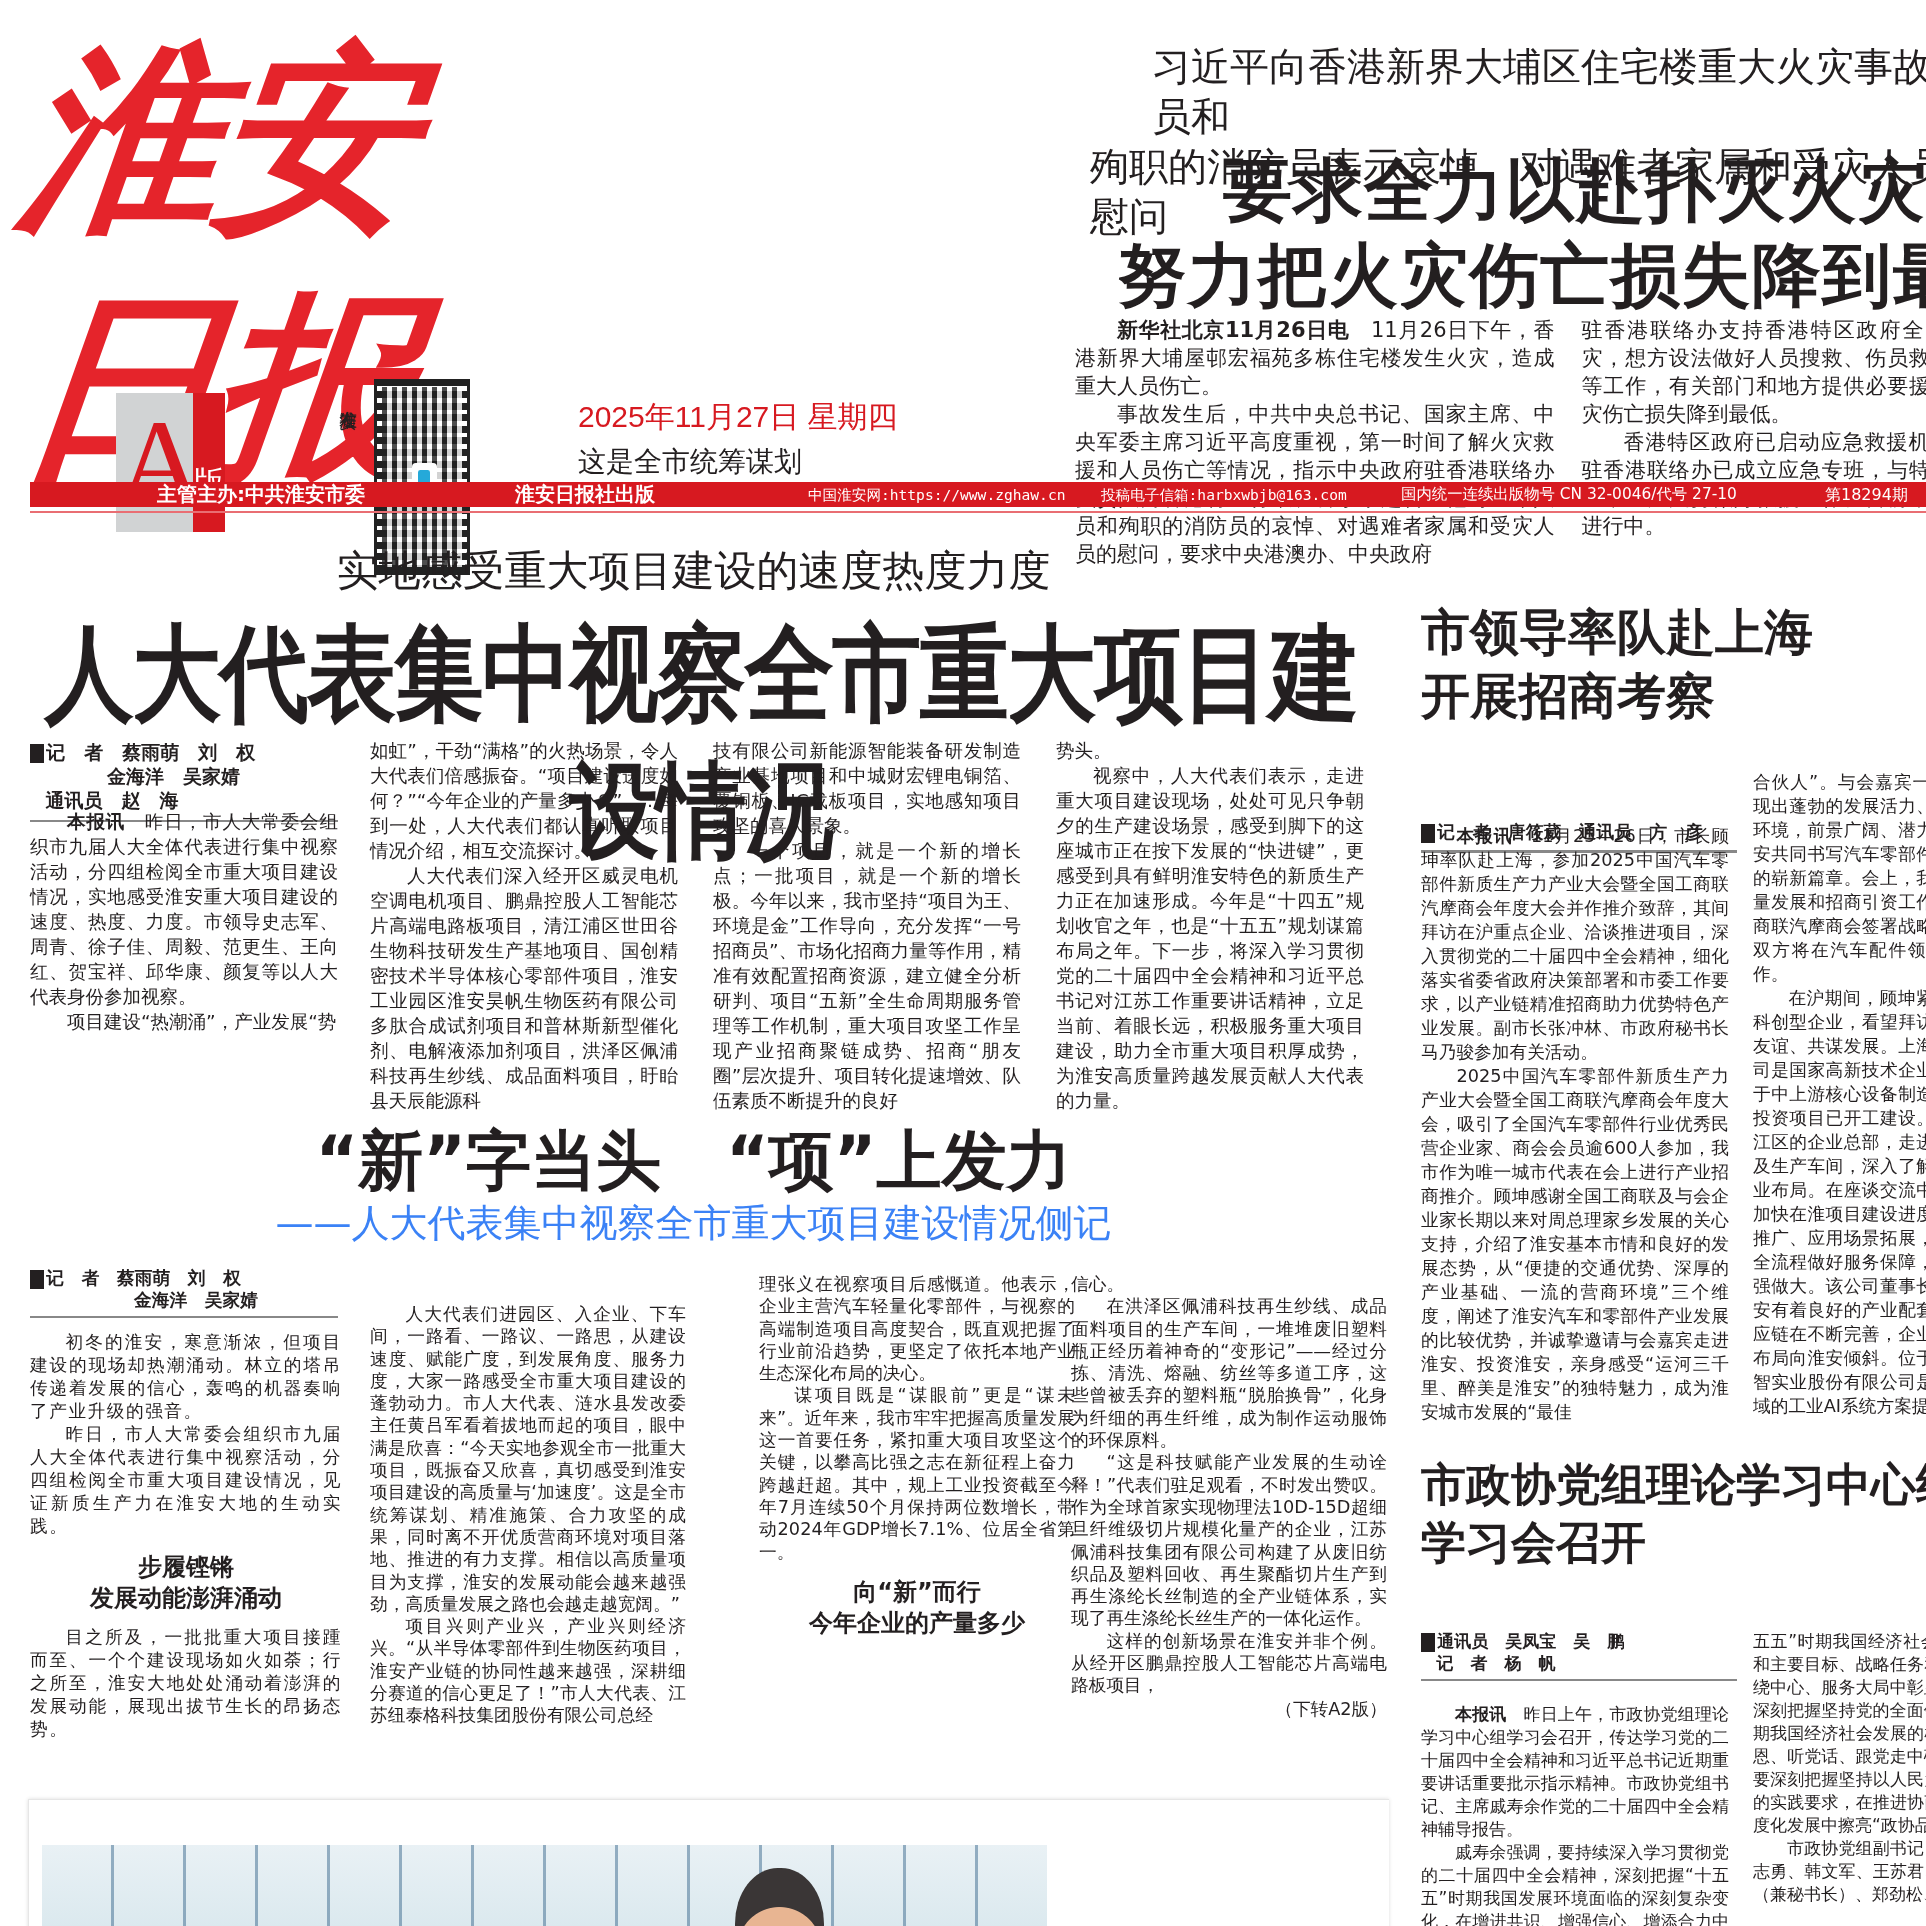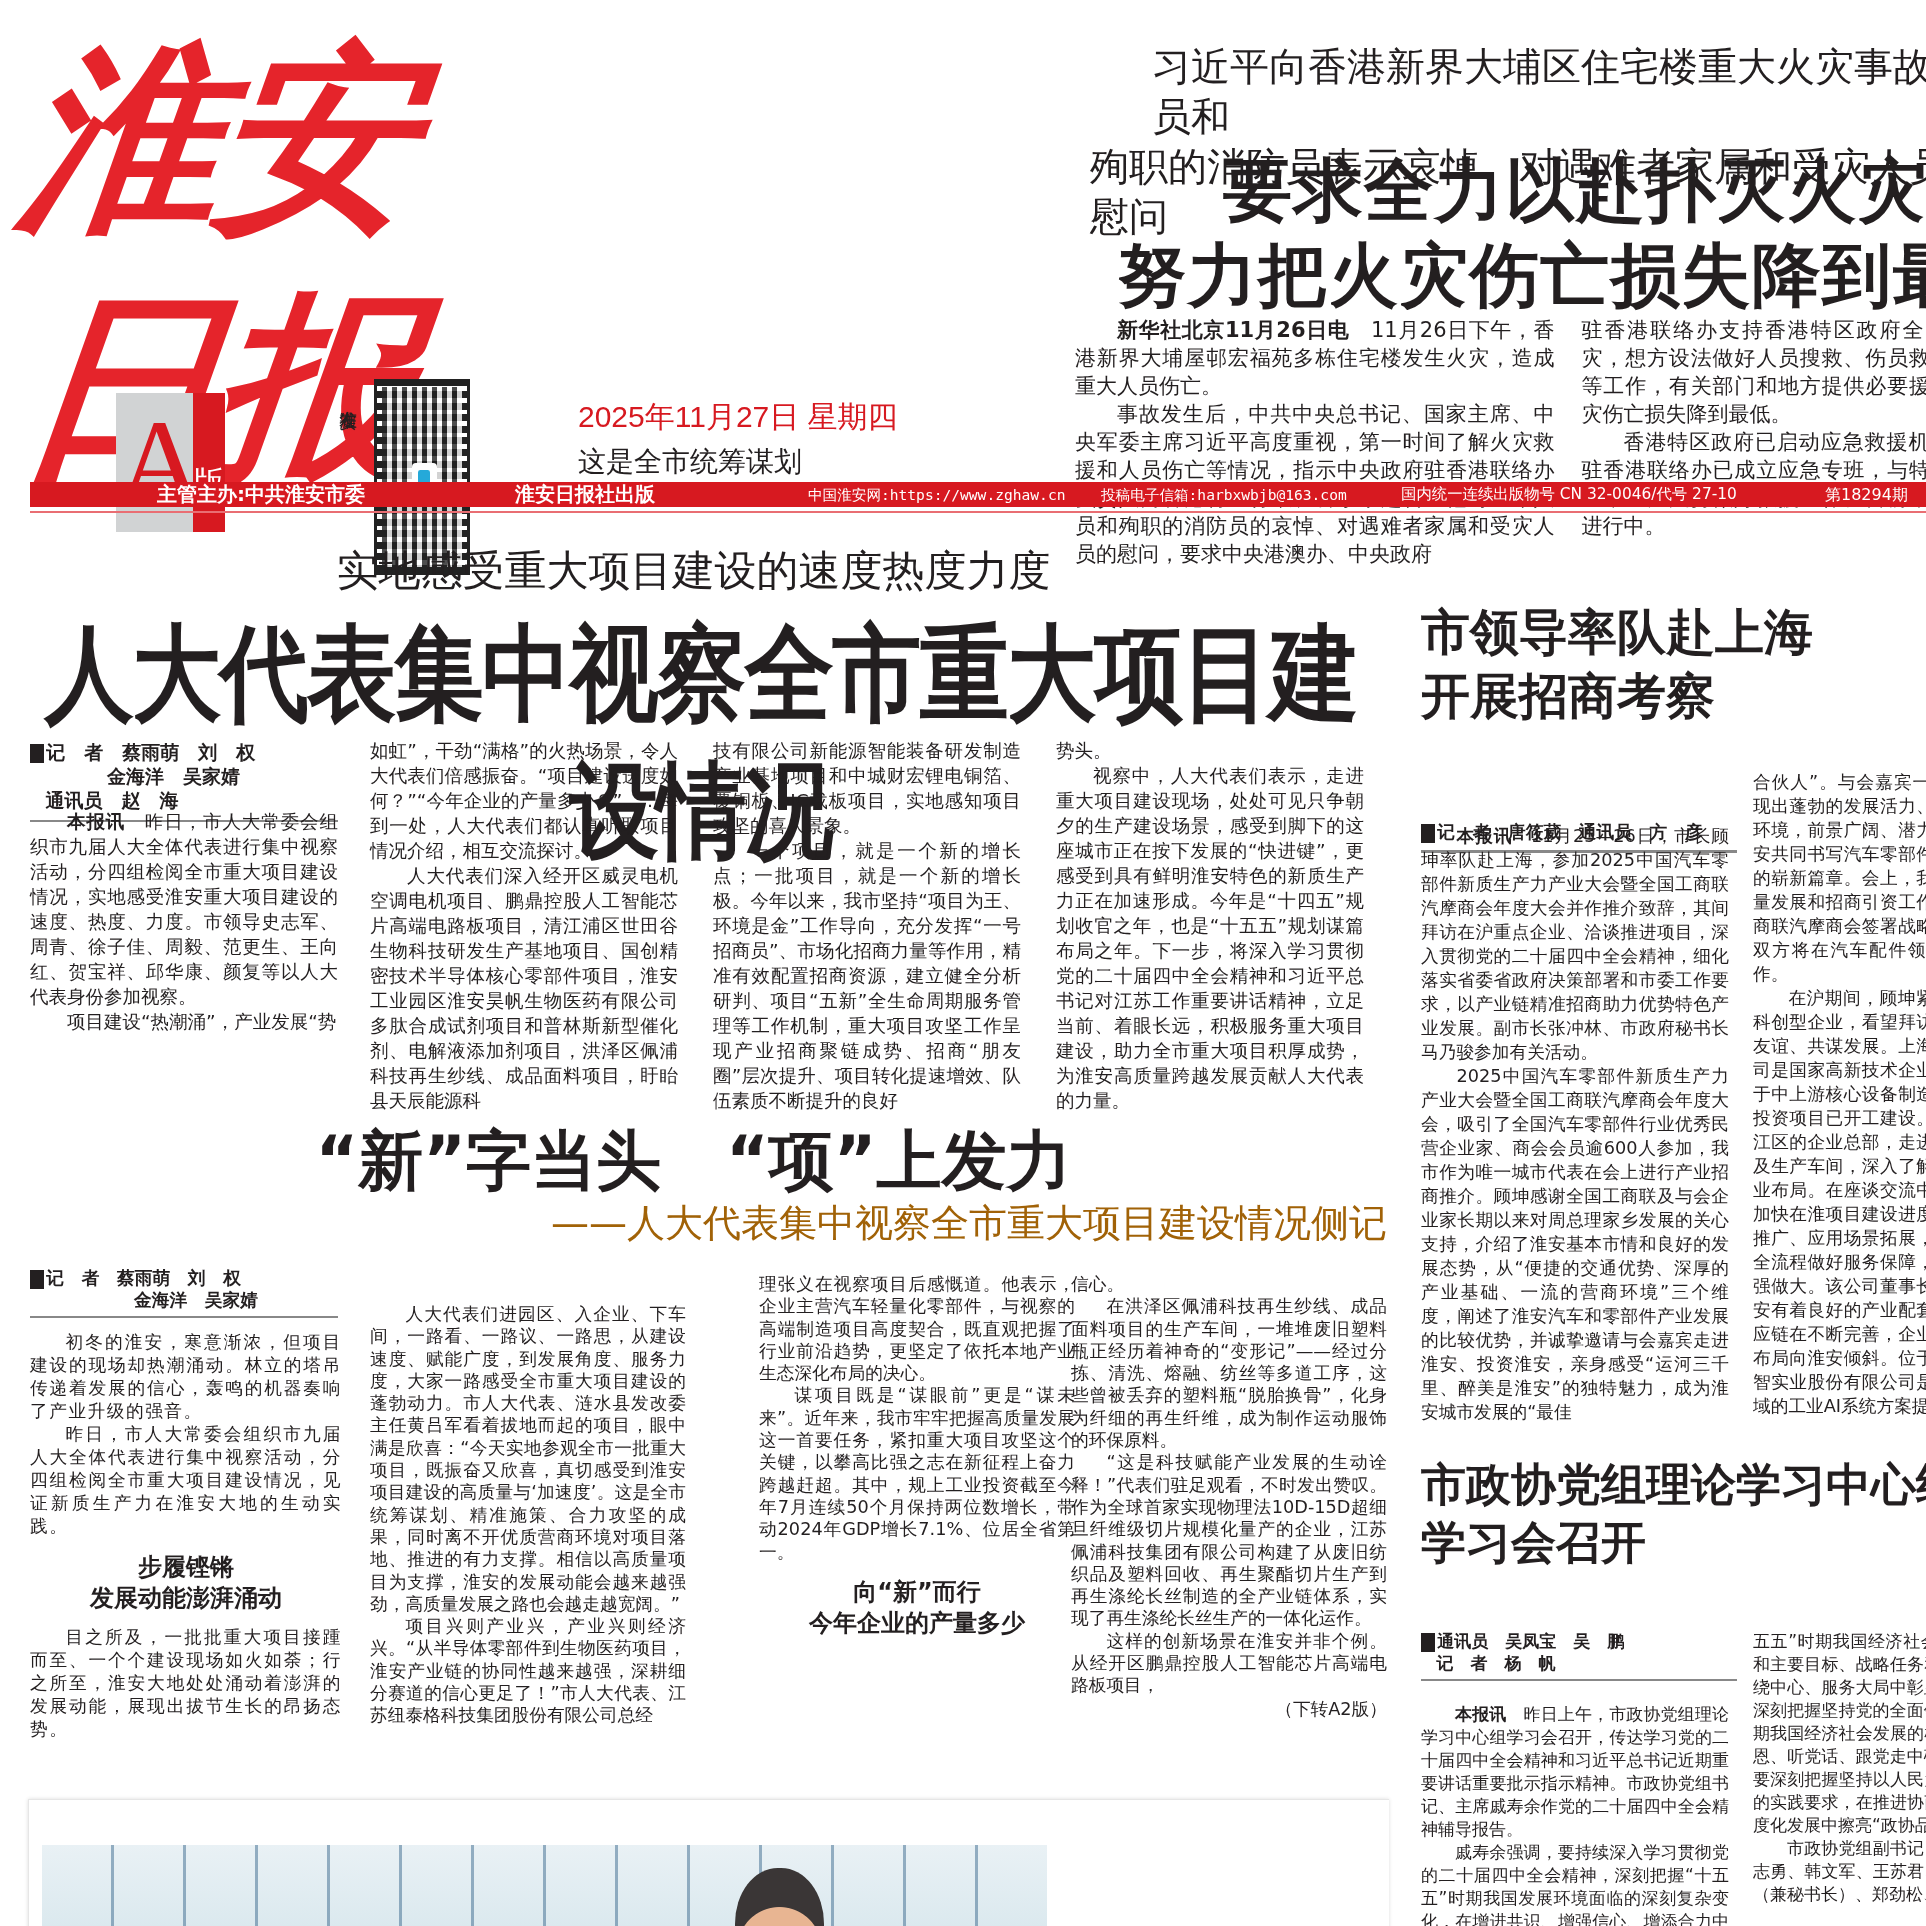--- a/index.html
+++ b/index.html
@@ -47,21 +47,21 @@
   
   .lead-kicker{left:0;top:543px;width:1387px;text-align:center;font-size:42px;font-family:"DejaVu Sans",sans-serif;color:#231f20;}
   .lead-title{left:15.4px;top:605px;width:1371px;text-align:center;font-size:89px;font-weight:bold;font-family:"DejaVu Sans",sans-serif;letter-spacing:-1.5px;color:#231f20;line-height:116px;transform:scaleY(1.18);transform-origin:top;}
   .byline{font-family:"DejaVu Sans",sans-serif;font-size:21px;line-height:25px;font-weight:bold;color:#231f20;}
   .byline .sq{display:inline-block;width:14px;height:19px;background:#231f20;vertical-align:middle;margin-right:2.3px;}
   .rule{height:2.3px;background:#888;}
   .bodycols{display:grid;column-gap:15.4px;}
 
   
   .side-title{left:0;top:1117px;width:1387px;text-align:center;font-size:65px;font-weight:bold;font-family:"DejaVu Sans",sans-serif;color:#231f20;}
-  .side-sub{left:0;top:1198px;width:1387px;text-align:right;font-size:38px;font-family:"DejaVu Sans",sans-serif;color:#a16207;}
+  .side-sub{left:0;top:1198px;width:1387px;text-align:center;font-size:38px;font-family:"DejaVu Sans",sans-serif;color:#3b82f6;}
   .subhead{text-align:center;font-weight:bold;font-size:24px;line-height:31px;margin:14px 0 11.6px;font-family:"DejaVu Sans",sans-serif;}
 
   
   .rhead{font-family:"DejaVu Sans",sans-serif;font-weight:bold;color:#231f20;}
 
   
   .photo-box{left:28px;top:1799px;width:1360px;height:574px;border:1.2px solid #e6e6e6;border-right:none;box-shadow:0 0 3.9px #ddd;}
   .photo1{left:42px;top:1845px;width:1005px;height:508px;overflow:hidden;
      background:linear-gradient(180deg,#e9f1f5 0%,#d6e6ec 22%,#7dbb52 32%,#5fa13a 55%,#3f7e2a 75%,#28433a 90%,#1e2d3a 100%);}
   .photo1 .arch{position:absolute;left:0;top:0;width:100%;height:162px;

